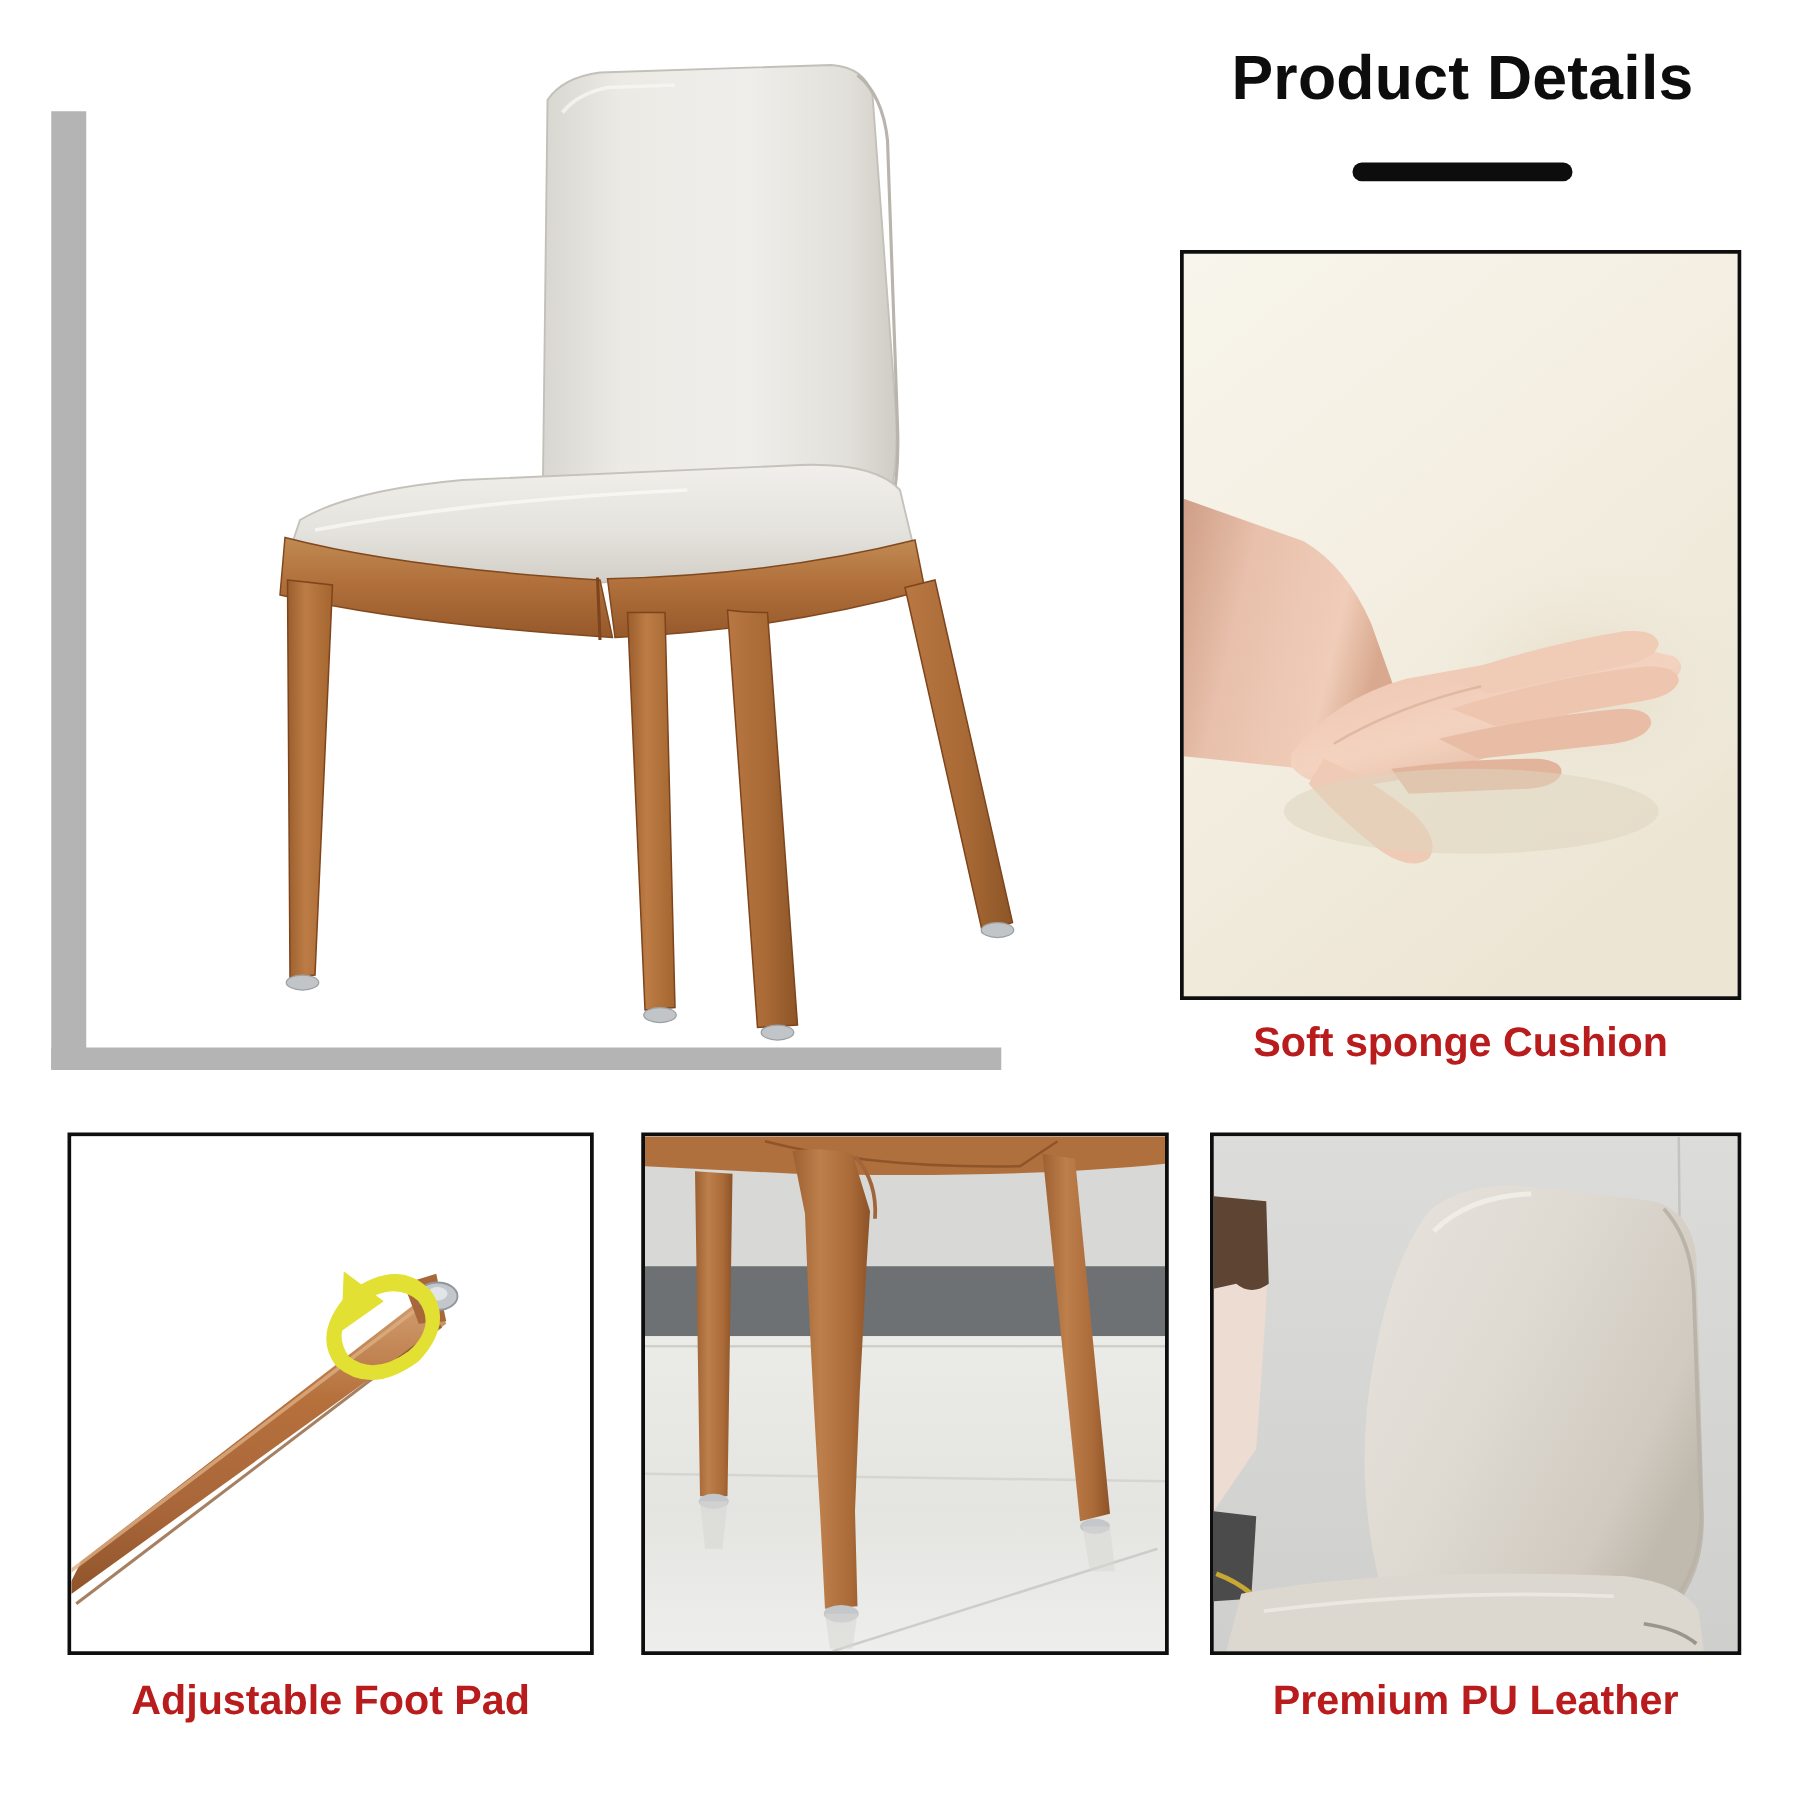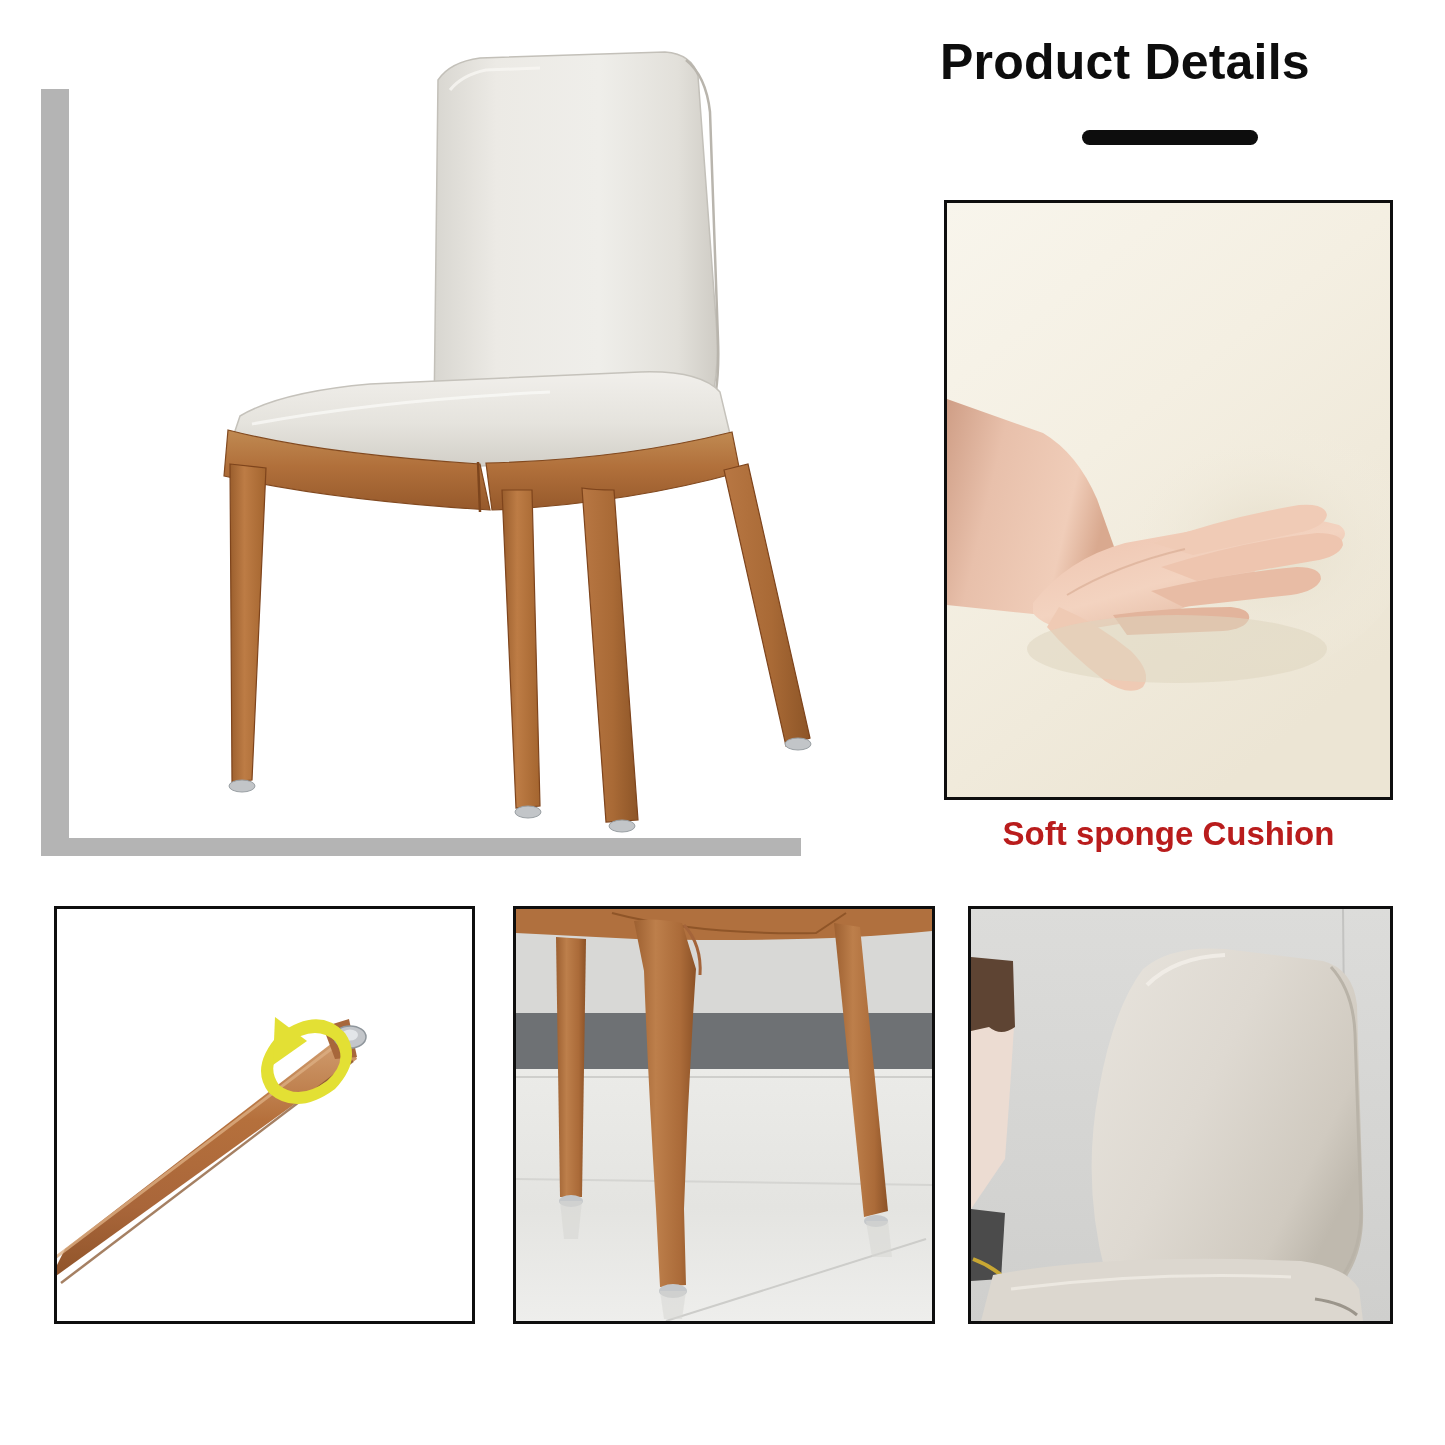--- a/index.html
+++ b/index.html
@@ -47,20 +47,21 @@
     width: 700px;
     height: 840px;
   }
 
   
   .heading-wrap {
     position: absolute;
     left: 940px;
     top: 36px;
     width: 460px;
+    text-align: center;
   }
   .heading-title {
     font-size: 50px;
     font-weight: bold;
     letter-spacing: 0.2px;
     line-height: 1.05;
     color: #0d0d0d;
     margin: 0;
   }
   .heading-rule {
@@ -238,20 +239,21 @@
       <path d="M266 118 L 292 110 L 300 148 L 278 150 Z" fill="#a7673b"></path>
 
       <ellipse cx="293" cy="128" rx="16" ry="11" fill="#c3c6ca" stroke="#8f969c" stroke-width="1.5"></ellipse>
       <ellipse cx="293" cy="126" rx="8" ry="5.5" fill="#e2e5e8"></ellipse>
 
       <path d="M222 125 Q 262 96 288 124 Q 306 150 278 180 Q 240 208 212 184 Q 192 158 222 125 Z
                M228 136 Q 258 114 278 132 Q 292 152 270 172 Q 242 192 222 176 Q 208 156 228 136 Z" fill="#e3e034" fill-rule="evenodd"></path>
       <path d="M218 108 L 250 132 L 216 156 Z" fill="#e3e034"></path>
     </svg>
   </div>
+  <div class="caption cap-footpad">Adjustable Foot Pad</div>
 
   <div class="panel panel-woodleg">
     <svg class="fill" viewBox="0 0 416 412" preserveAspectRatio="none">
       <defs>
         <linearGradient id="floorGrad" x1="0" y1="0" x2="0" y2="1">
           <stop offset="0%" stop-color="#ebebe8"></stop>
           <stop offset="55%" stop-color="#e4e4e1"></stop>
           <stop offset="100%" stop-color="#eeeeec"></stop>
         </linearGradient>
         <linearGradient id="legW2" x1="0" y1="0" x2="1" y2="0">
@@ -316,14 +318,15 @@
                Q 200 36 254 40 L 352 52 Q 382 60 386 96
                L 392 300 Q 394 348 368 378 L 330 400 Z" fill="url(#leatherGrad)"></path>
       <path d="M360 58 Q 382 82 384 124 L 390 302 Q 390 346 366 374" fill="none" stroke="#b9b3a8" stroke-width="3"></path>
       <path d="M176 76 Q 204 48 254 46" fill="none" stroke="#f2efe9" stroke-width="4" opacity="0.85"></path>
 
       <path d="M22 366 Q 140 344 330 352 Q 376 358 388 380 L 392 412 L 10 412 Z" fill="#dcd7cf"></path>
       <path d="M40 380 Q 180 362 320 368" fill="none" stroke="#f0ece5" stroke-width="3" opacity="0.8"></path>
       <path d="M344 390 Q 372 394 386 406" fill="none" stroke="#9b958b" stroke-width="3"></path>
     </svg>
   </div>
+  <div class="caption cap-leather">Premium PU Leather</div>
 
 </div>
 
 </body></html>

